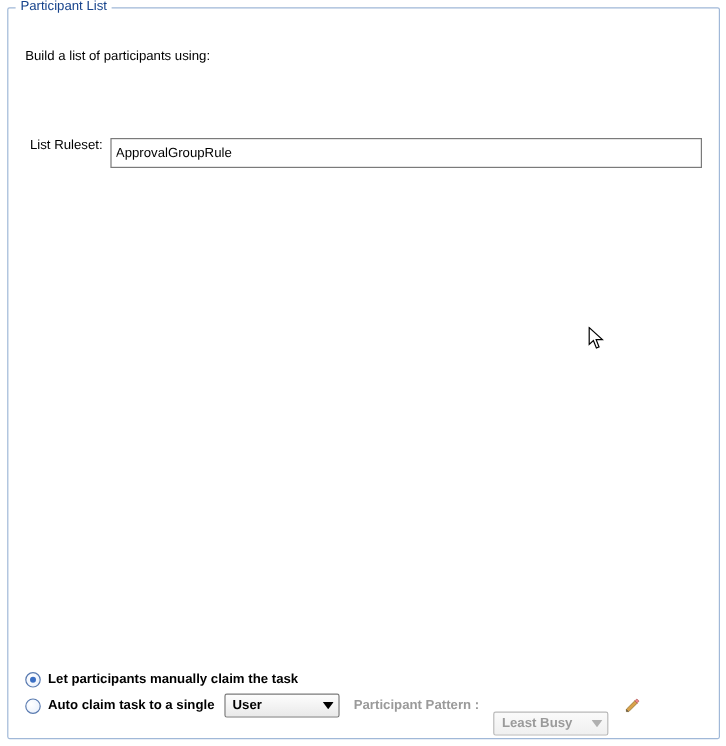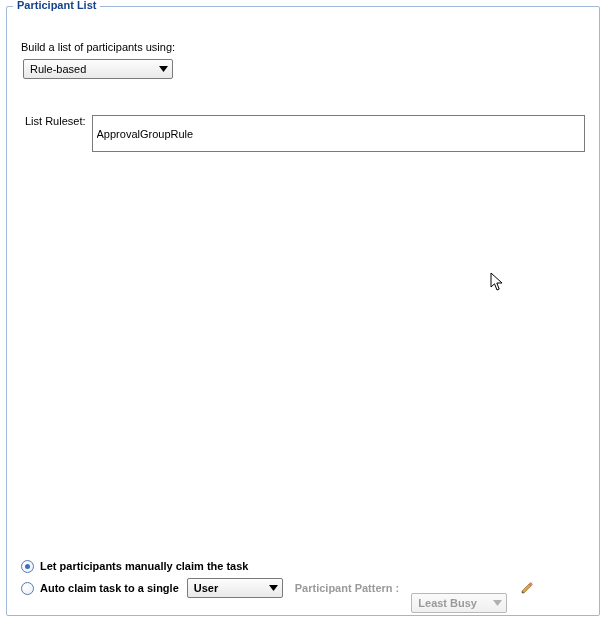--- a/index.html
+++ b/index.html
@@ -22,21 +22,20 @@
       border-radius: 2px;
     }
     .legend {
       position: absolute;
       top: -8px;
       left: 6px;
       background: #fff;
       padding: 0 4px;
       color: #15428b;
       font-size: 11px;
-      font-weight: bold;
     }
     .row-build {
       position: absolute;
       top: 34px;
       left: 14px;
       display: flex;
       align-items: center;
       gap: 6px;
       flex-direction: column;
     }
@@ -62,21 +61,21 @@
       position: absolute;
       top: 108px;
       left: 18px;
       display: flex;
       align-items: flex-start;
       gap: 6px;
       width: 560px;
     }
     .text-input {
       flex: 1;
-      height: 37px;
+      height: 25px;
       border: 1px solid #7a7a7a;
       padding: 2px 4px;
       font-family: Tahoma, Arial, sans-serif;
       font-size: 11px;
       outline: none;
     }
     .bottom-block {
       position: absolute;
       left: 14px;
       bottom: 16px;
@@ -123,28 +122,20 @@
     }
   </style>
 </head>
 <body>
 
 <div class="fieldset">
   <div class="legend">Participant List</div>
 
   <div class="row-build">
     <span class="label">Build a list of participants using:</span>
-    <div class="dropdown w150">
-      <span>Rule-based</span>
-      <span class="caret">
-        <svg width="9" height="6" viewBox="0 0 9 6">
-            <path d="M0 0 L9 0 L4.5 6 Z" fill="#000"></path>
-          </svg>
-      </span>
-    </div>
   </div>
 
   <div class="row-ruleset">
     <span class="label">List Ruleset:</span>
     <input type="text" class="text-input" value="ApprovalGroupRule" style="">
   </div>
 
   <div class="bottom-block">
     <div class="radio-row">
       <span class="radio">

